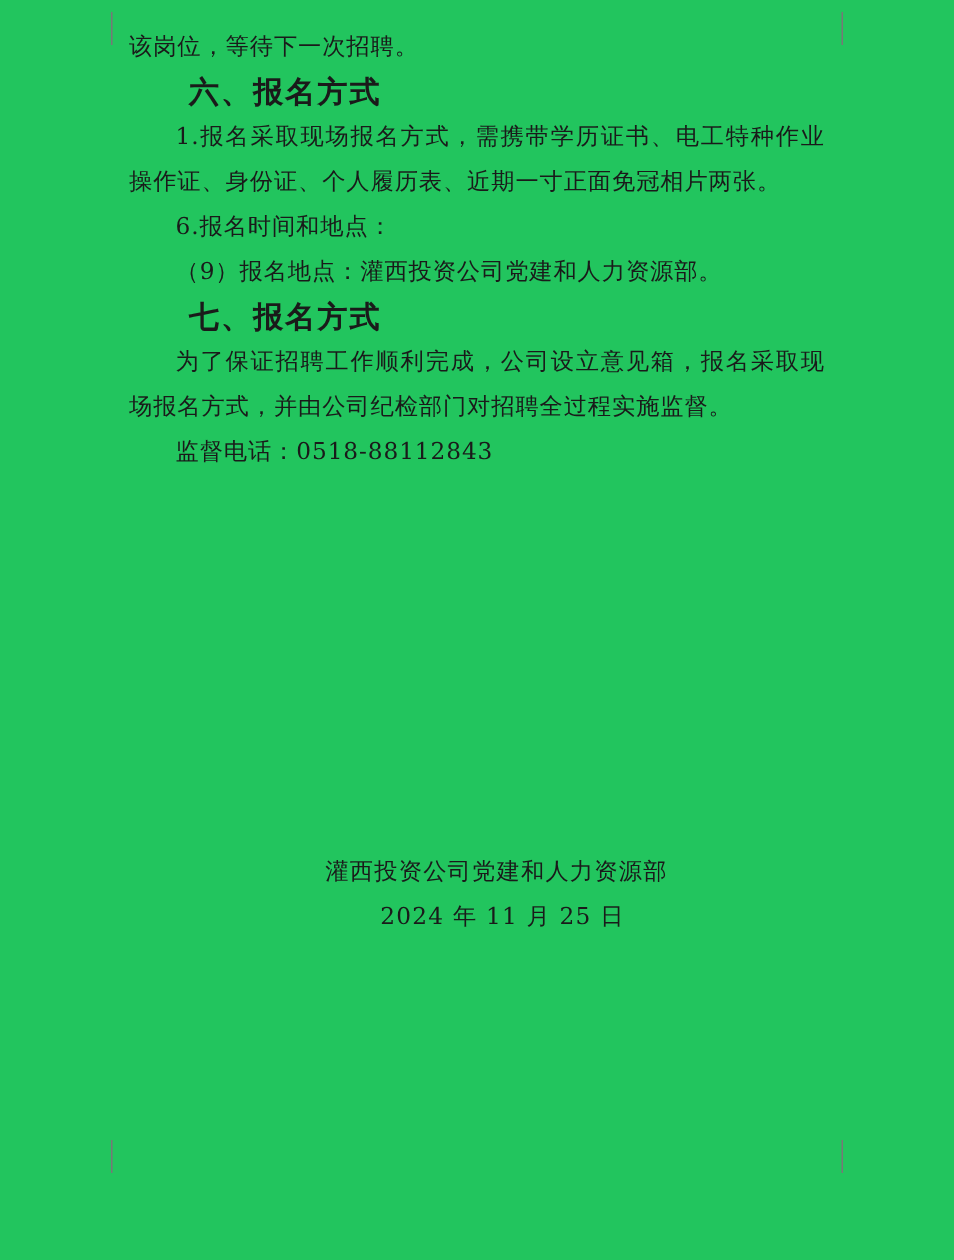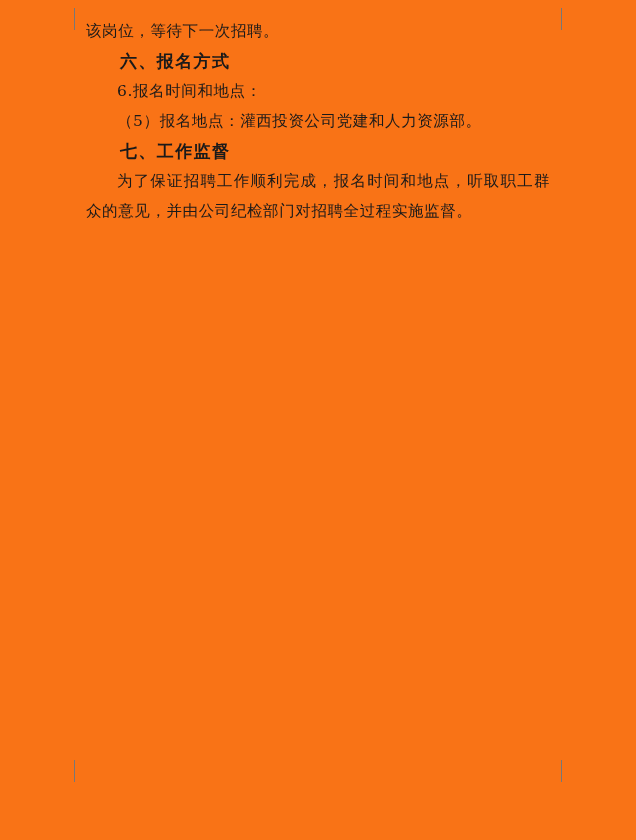--- a/index.html
+++ b/index.html
@@ -11,21 +11,21 @@
     height: 840px;
     background: #ffffff;
     font-family: "DejaVu Serif", "Liberation Serif", serif;
     color: #1a1a1a;
     overflow: hidden;
   }
   .page {
     position: relative;
     width: 636px;
     height: 840px;
-    background: #f97316;
+    background: #22c55e;
     box-sizing: border-box;
   }
   
   .crop {
     position: absolute;
     background: transparent;
   }
   .crop span {
     position: absolute;
     background: #777;
@@ -56,21 +56,21 @@
     letter-spacing: 0.6px;
     margin: 0;
     text-align: justify;
     text-justify: inter-ideograph;
     word-break: break-all;
   }
   .indent {
     text-indent: 2em;
   }
   .heading {
-    font-size: 17px;
+    font-size: 20px;
     line-height: 30px;
     letter-spacing: 1.4px;
     font-weight: bold;
     text-indent: 2em;
     margin: 0;
   }
   .signature-block {
     position: absolute;
     left: 86px;
     top: 566px;
@@ -106,20 +106,26 @@
   <div class="crop crop-bl">
       <span class="v"></span>
     </div>
   <div class="crop crop-br">
       <span class="v"></span>
     </div>
 
   <div class="content">
     <p class="para">该岗位，等待下一次招聘。</p>
     <p class="heading">六、报名方式</p>
+    <p class="para indent">1.报名采取现场报名方式，需携带学历证书、电工特种作业操作证、身份证、个人履历表、近期一寸正面免冠相片两张。</p>
     <p class="para indent">6.报名时间和地点：</p>
-    <p class="para indent">（5）报名地点：灌西投资公司党建和人力资源部。</p>
-    <p class="heading">七、工作监督</p>
-    <p class="para indent">为了保证招聘工作顺利完成，报名时间和地点，听取职工群众的意见，并由公司纪检部门对招聘全过程实施监督。</p>
+    <p class="para indent">（9）报名地点：灌西投资公司党建和人力资源部。</p>
+    <p class="heading">七、报名方式</p>
+    <p class="para indent">为了保证招聘工作顺利完成，公司设立意见箱，报名采取现场报名方式，并由公司纪检部门对招聘全过程实施监督。</p>
+    <p class="para indent">监督电话：0518-88112843</p>
   </div>
 
+  <div class="signature-block">
+    <p class="sig-line">灌西投资公司党建和人力资源部</p>
+    <p class="sig-date">2024 年 11 月 25 日</p>
+  </div>
 
 </div>
 
 </body></html>

